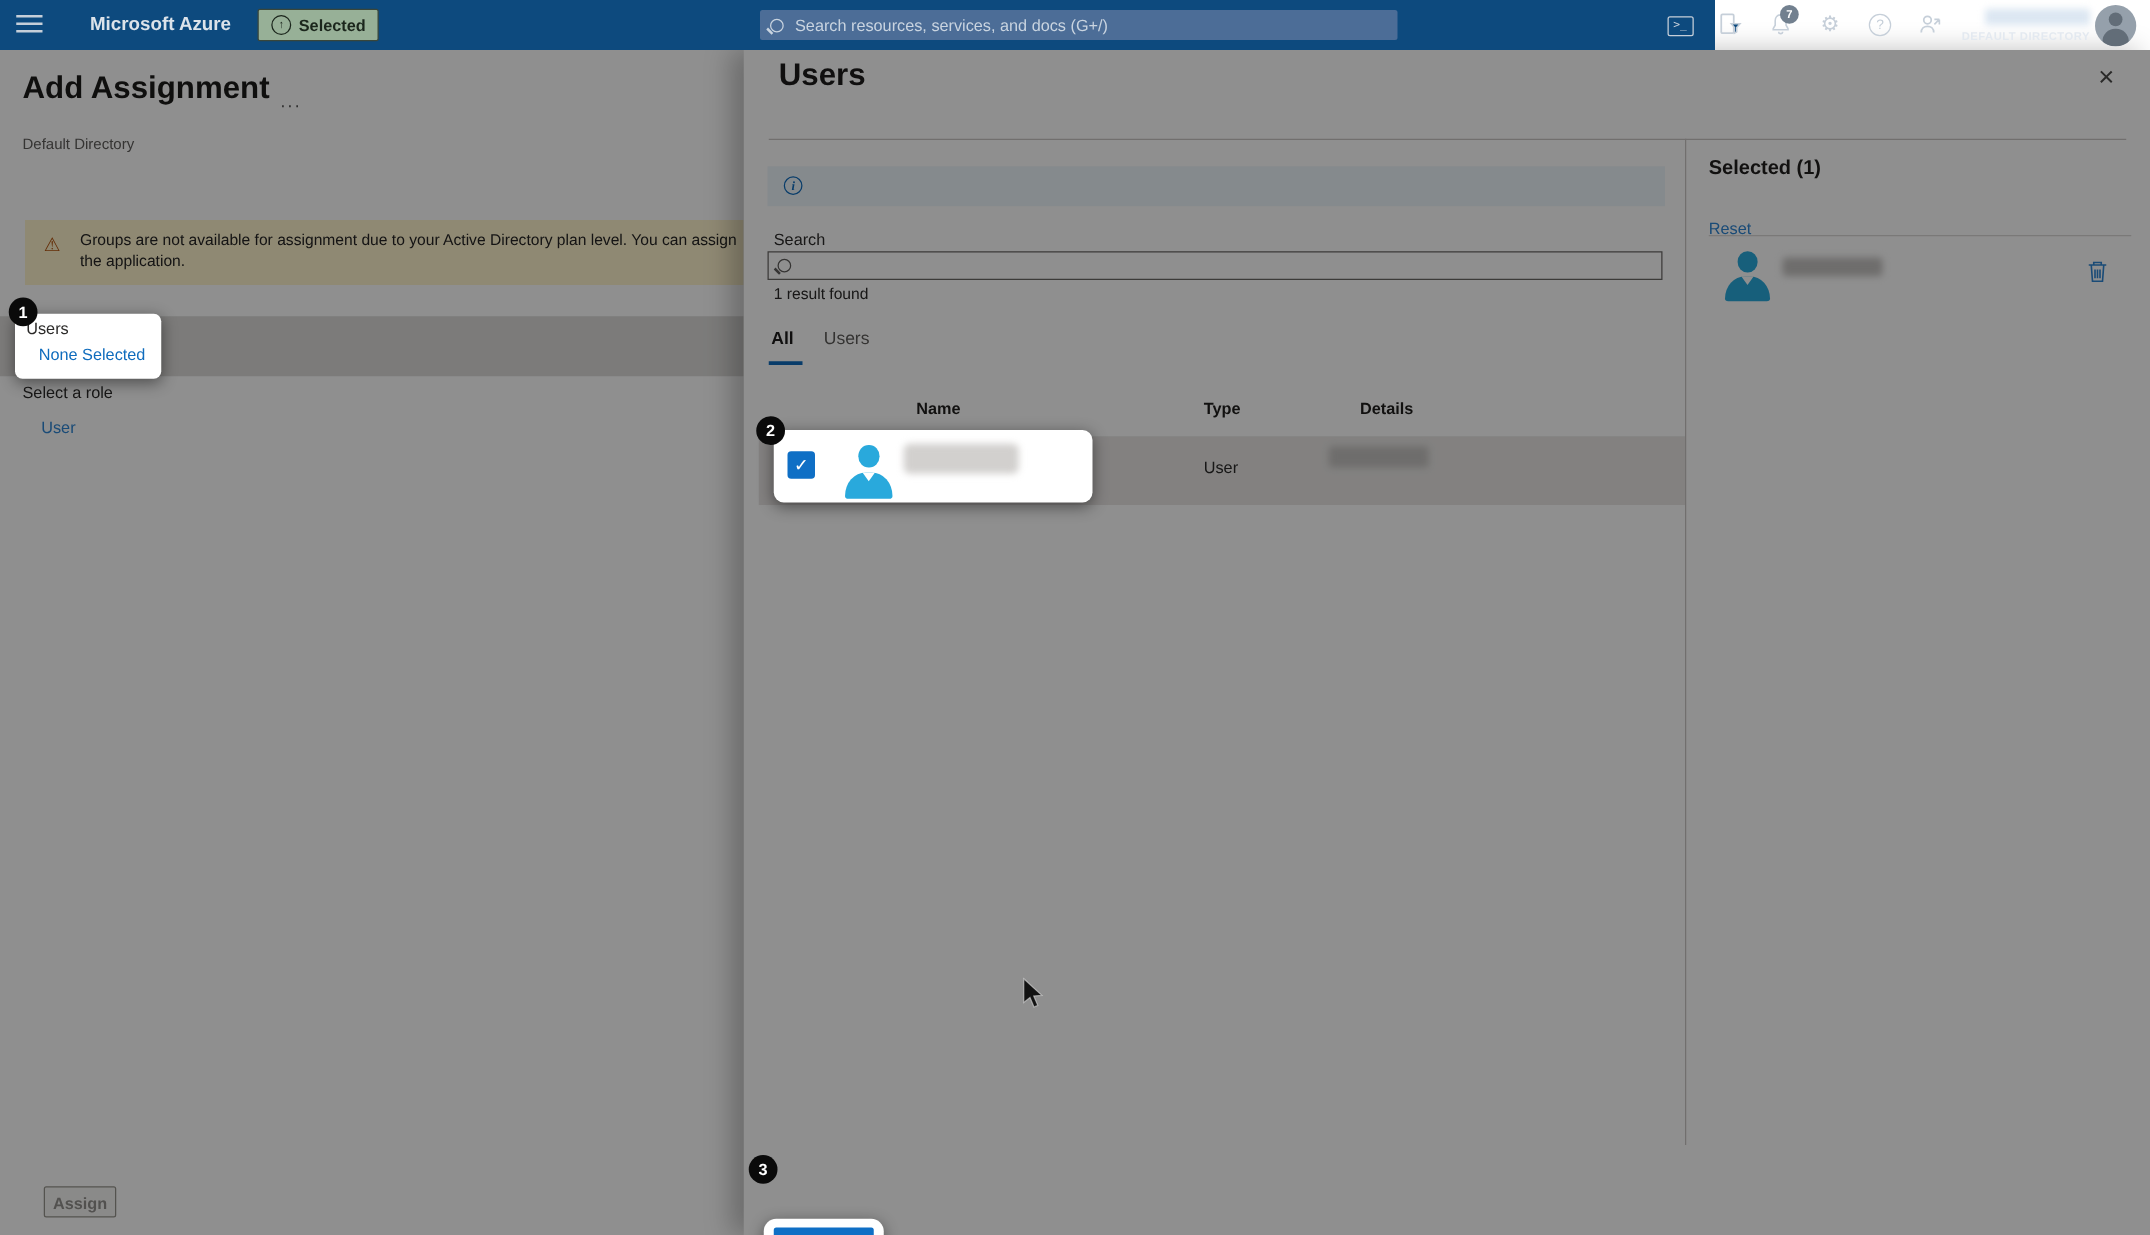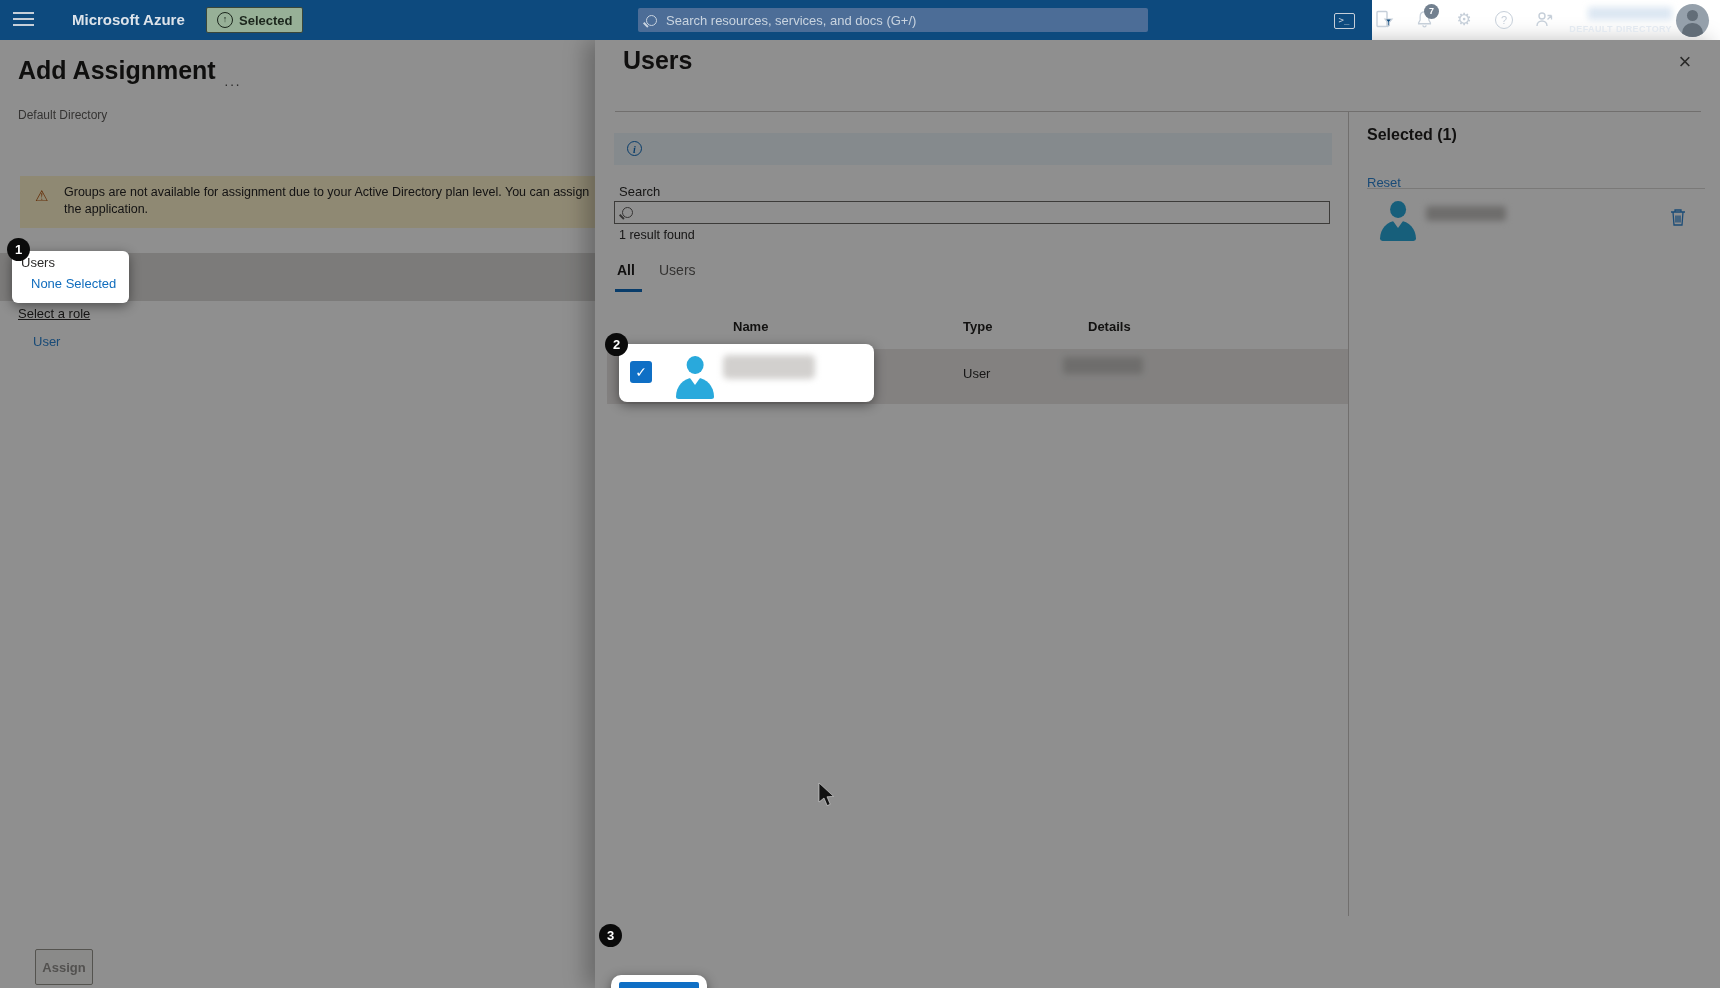--- a/index.html
+++ b/index.html
@@ -9,21 +9,21 @@
   .topbar{position:absolute;left:0;top:0;width:1372px;height:40px;background:#0d4a7e;z-index:10;}
   .hamburger{position:absolute;left:13px;top:12px;width:21px;height:16px;cursor:pointer;}
   .hamburger i{display:block;height:2px;background:#c6cfd9;margin:0 0 4px 0;}
   .brand{position:absolute;left:72px;top:0;line-height:40px;color:#dce3ea;font-size:15px;font-weight:700;}
   .upgrade{position:absolute;left:206px;top:7px;height:26px;display:flex;align-items:center;gap:6px;
            padding:0 10px;background:#97b097;border:1px solid #39463a;border-radius:2px;
            color:#1b261c;font-size:13px;font-weight:700;box-sizing:border-box;}
   .up-ic{width:14px;height:14px;border:1.4px solid #1b261c;border-radius:50%;font-size:9px;line-height:13px;
          text-align:center;font-weight:700;}
   .gsearch{position:absolute;left:608px;top:8px;width:510px;height:24px;background:#4c6d97;border-radius:2px;
-           display:flex;align-items:center;padding:0 8px;box-sizing:border-box;margin-left:30px;}
+           display:flex;align-items:center;padding:0 8px;box-sizing:border-box;}
   .gsearch input{background:transparent;border:none;outline:none;color:#cad4e0;font-size:13px;width:100%;
                  font-family:"Liberation Sans",sans-serif;}
   .gsearch input::placeholder{color:#c9d4e0;opacity:1;}
   .mag{display:inline-block;position:relative;width:9px;height:9px;border:1.5px solid #c9d4e0;border-radius:50%;
        margin-right:7px;flex:none;}
   .mag::after{content:"";position:absolute;left:-4px;top:8px;width:6px;height:1.5px;background:#c9d4e0;
               transform:rotate(45deg);}
   .mag.dark{border-color:#5f5d5b;}
   .mag.dark::after{background:#5f5d5b;}
   .top-ic{position:absolute;top:9px;width:24px;height:22px;color:#c6cfd9;text-align:center;cursor:pointer;}
@@ -50,23 +50,23 @@
   .breadcrumb a{color:#2f86d4;text-decoration:none;cursor:pointer;}
   .crumb-sep{color:#6d6b69;margin:0 7px;font-size:12px;}
   .page-title{position:absolute;left:18px;top:16px;font-size:25px;font-weight:700;color:#1c1b1a;}
   .title-dots{position:absolute;left:224px;top:36px;font-size:14px;color:#555;letter-spacing:1px;cursor:pointer;}
   .subtitle{position:absolute;left:18px;top:68px;font-size:12px;color:#5f5d5b;}
   .warn{position:absolute;left:20px;top:136px;width:575px;height:52px;background:#fff4ce;}
   .warn-ic{position:absolute;left:15px;top:11px;font-size:15px;color:#b4540e;}
   .warn-l1{position:absolute;left:44px;top:9px;font-size:12.5px;color:#262524;white-space:nowrap;overflow:hidden;width:525px;}
   .warn-l2{position:absolute;left:44px;top:26px;font-size:12.5px;color:#262524;}
   .field-band{position:absolute;left:0;top:213px;width:595px;height:48px;background:#dddcda;}
-  .role-label{position:absolute;left:18px;top:266px;font-size:13px;color:#2b2a29;text-decoration:underline;}
+  .role-label{position:absolute;left:18px;top:266px;font-size:13px;color:#2b2a29;}
   .role-link{position:absolute;left:33px;top:294px;font-size:13px;color:#2f86d4;cursor:pointer;}
-  .assign-btn{position:absolute;left:35px;top:909px;width:58px;height:36px;background:#f7f6f5;
+  .assign-btn{position:absolute;left:35px;top:909px;width:58px;height:25px;background:#f7f6f5;
               border:1px solid #97958d;border-radius:2px;color:#93918e;font-size:13px;font-weight:700;
               text-align:center;line-height:23px;box-sizing:border-box;}
   
   .panel{position:absolute;left:595px;top:40px;width:1125px;height:948px;background:#fff;
          box-shadow:-10px 0 20px rgba(0,0,0,.25);z-index:2;}
   .panel-title{position:absolute;left:28px;top:6px;font-size:25px;font-weight:700;color:#1d1c1b;}
   .panel-close{position:absolute;left:1078px;top:10px;width:24px;height:24px;font-size:22px;line-height:24px;
                text-align:center;color:#4c4b4a;cursor:pointer;}
   .hdiv{position:absolute;left:20px;top:71px;width:1086px;height:1px;background:#c9c7c5;}
   .info-banner{position:absolute;left:19px;top:93px;width:718px;height:32px;background:#eef6fc;}

